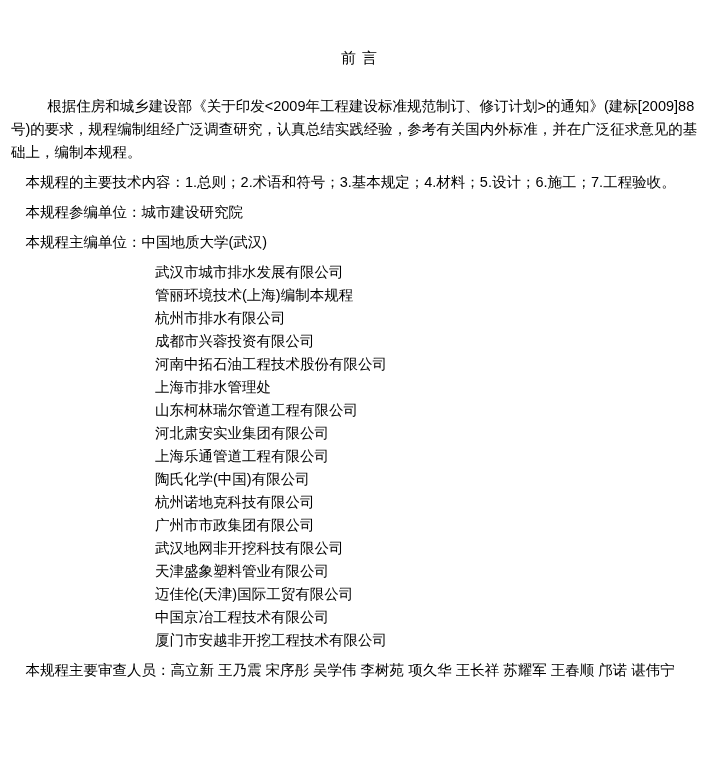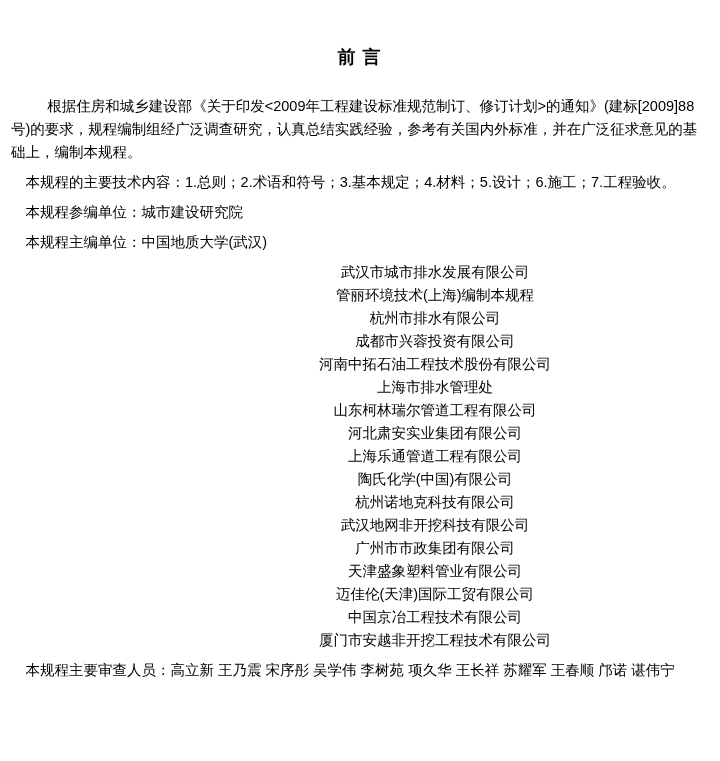--- a/index.html
+++ b/index.html
@@ -14,38 +14,37 @@
     background: #ffffff;
     color: #000000;
     font-family: "Liberation Sans", "DejaVu Sans", sans-serif;
     font-size: 14.5px;
     line-height: 23px;
     padding: 46px 5px 20px 4px;
     overflow: hidden;
   }
   .doc-title {
     margin: 0 0 26px 0;
-    font-size: 18px;
-    font-weight: bold;
+    font-size: 15px;
+    font-weight: normal;
     text-align: center;
     line-height: 23px;
     letter-spacing: 1px;
   }
   p {
     margin: 7px;
   }
   .para-intro {
     text-indent: 2.5em;
   }
   .para-std {
     text-indent: 1em;
   }
   .org-list {
     padding-left: 151px;
-    text-align: center;
   }
   .org-item {
     white-space: nowrap;
   }
 </style>
 </head>
 <body>
 
 <div class="page">
 
@@ -65,22 +64,22 @@
     <div class="org-item">管丽环境技术(上海)编制本规程</div>
     <div class="org-item">杭州市排水有限公司</div>
     <div class="org-item">成都市兴蓉投资有限公司</div>
     <div class="org-item">河南中拓石油工程技术股份有限公司</div>
     <div class="org-item">上海市排水管理处</div>
     <div class="org-item">山东柯林瑞尔管道工程有限公司</div>
     <div class="org-item">河北肃安实业集团有限公司</div>
     <div class="org-item">上海乐通管道工程有限公司</div>
     <div class="org-item">陶氏化学(中国)有限公司</div>
     <div class="org-item">杭州诺地克科技有限公司</div>
+    <div class="org-item">广州市市政集团有限公司</div>
     <div class="org-item">武汉地网非开挖科技有限公司</div>
-    <div class="org-item">广州市市政集团有限公司</div>
     <div class="org-item">天津盛象塑料管业有限公司</div>
     <div class="org-item">迈佳伦(天津)国际工贸有限公司</div>
     <div class="org-item">中国京冶工程技术有限公司</div>
     <div class="org-item">厦门市安越非开挖工程技术有限公司</div>
   </div>
 
 
   <p class="para-std"><span>本规程主要审查人员：</span><span>高立新 王乃震 宋序彤 吴学伟 李树苑 项久华 王长祥 苏耀军 王春顺 邝诺 谌伟宁</span></p>
 
 </div>

